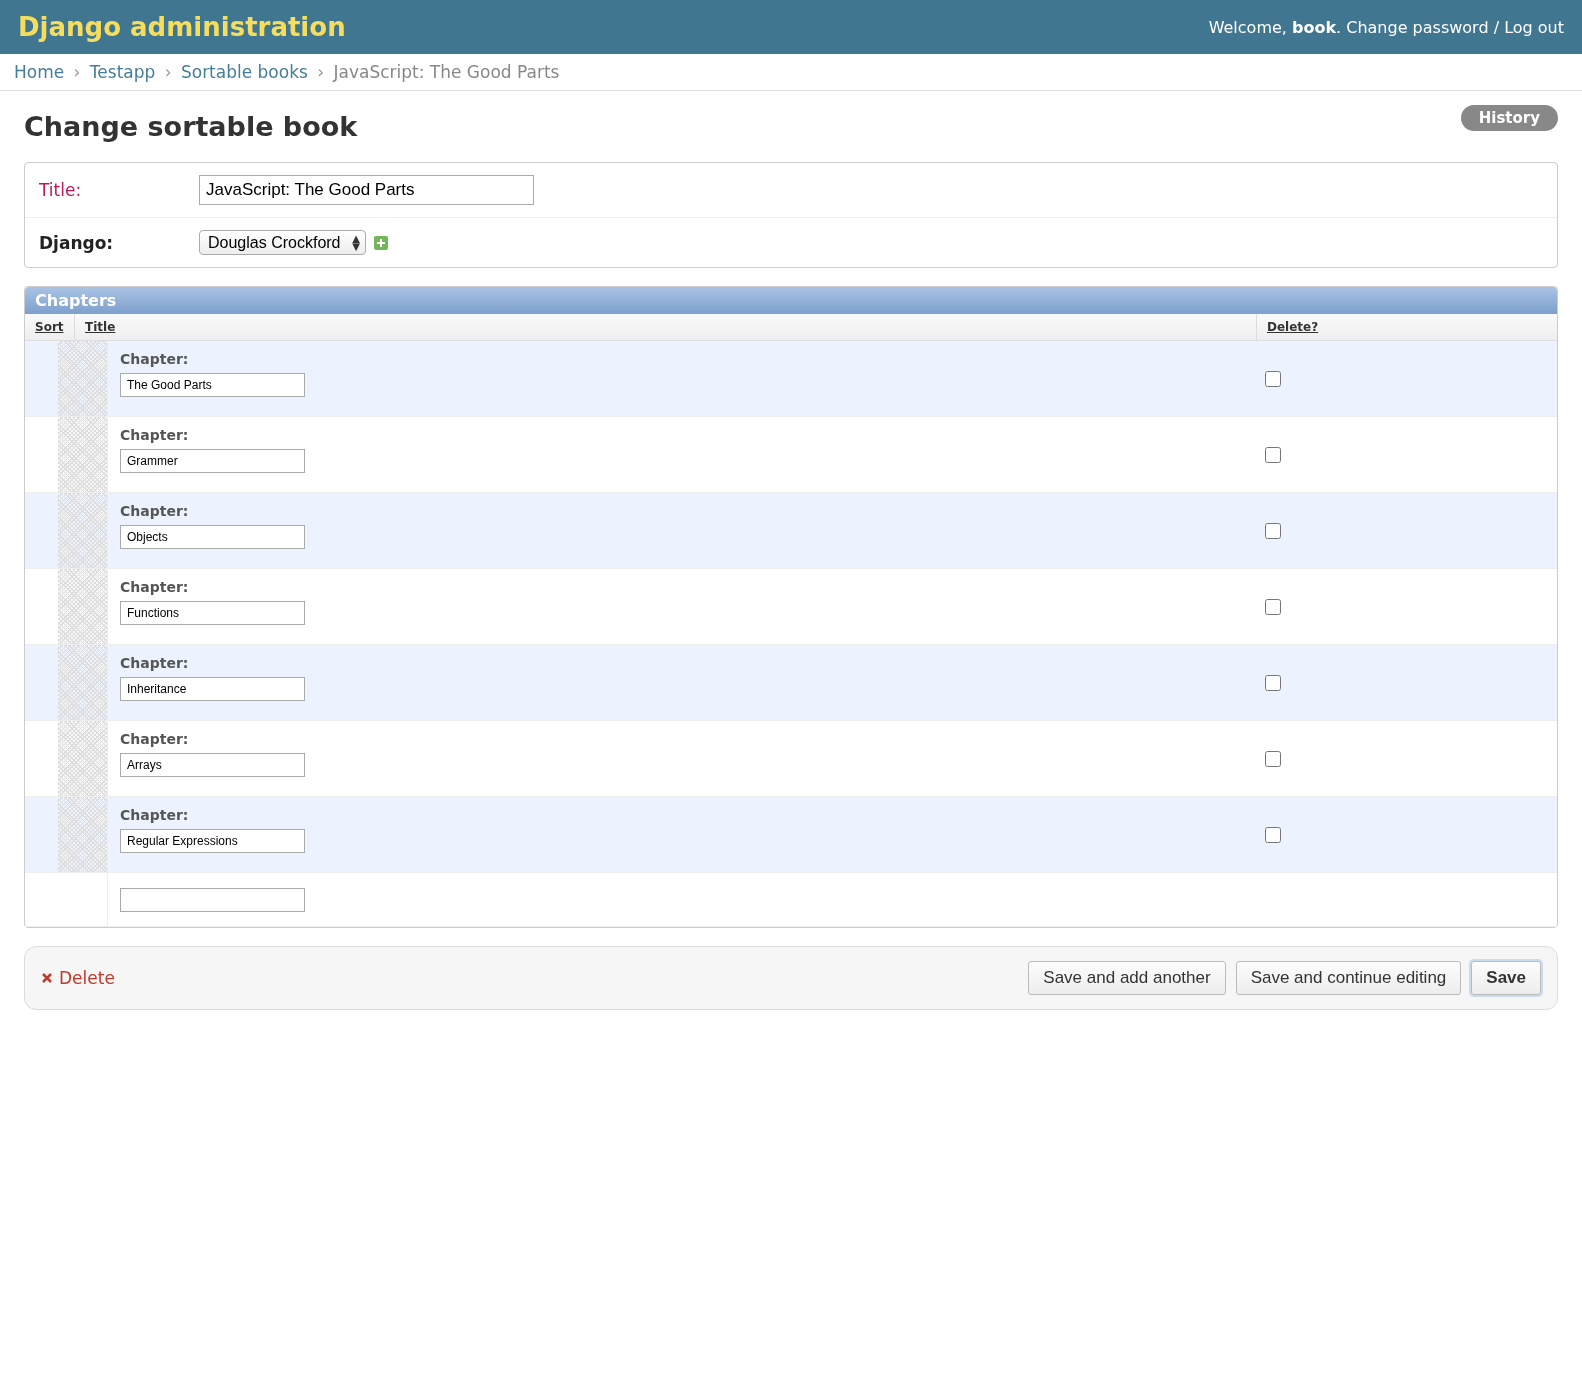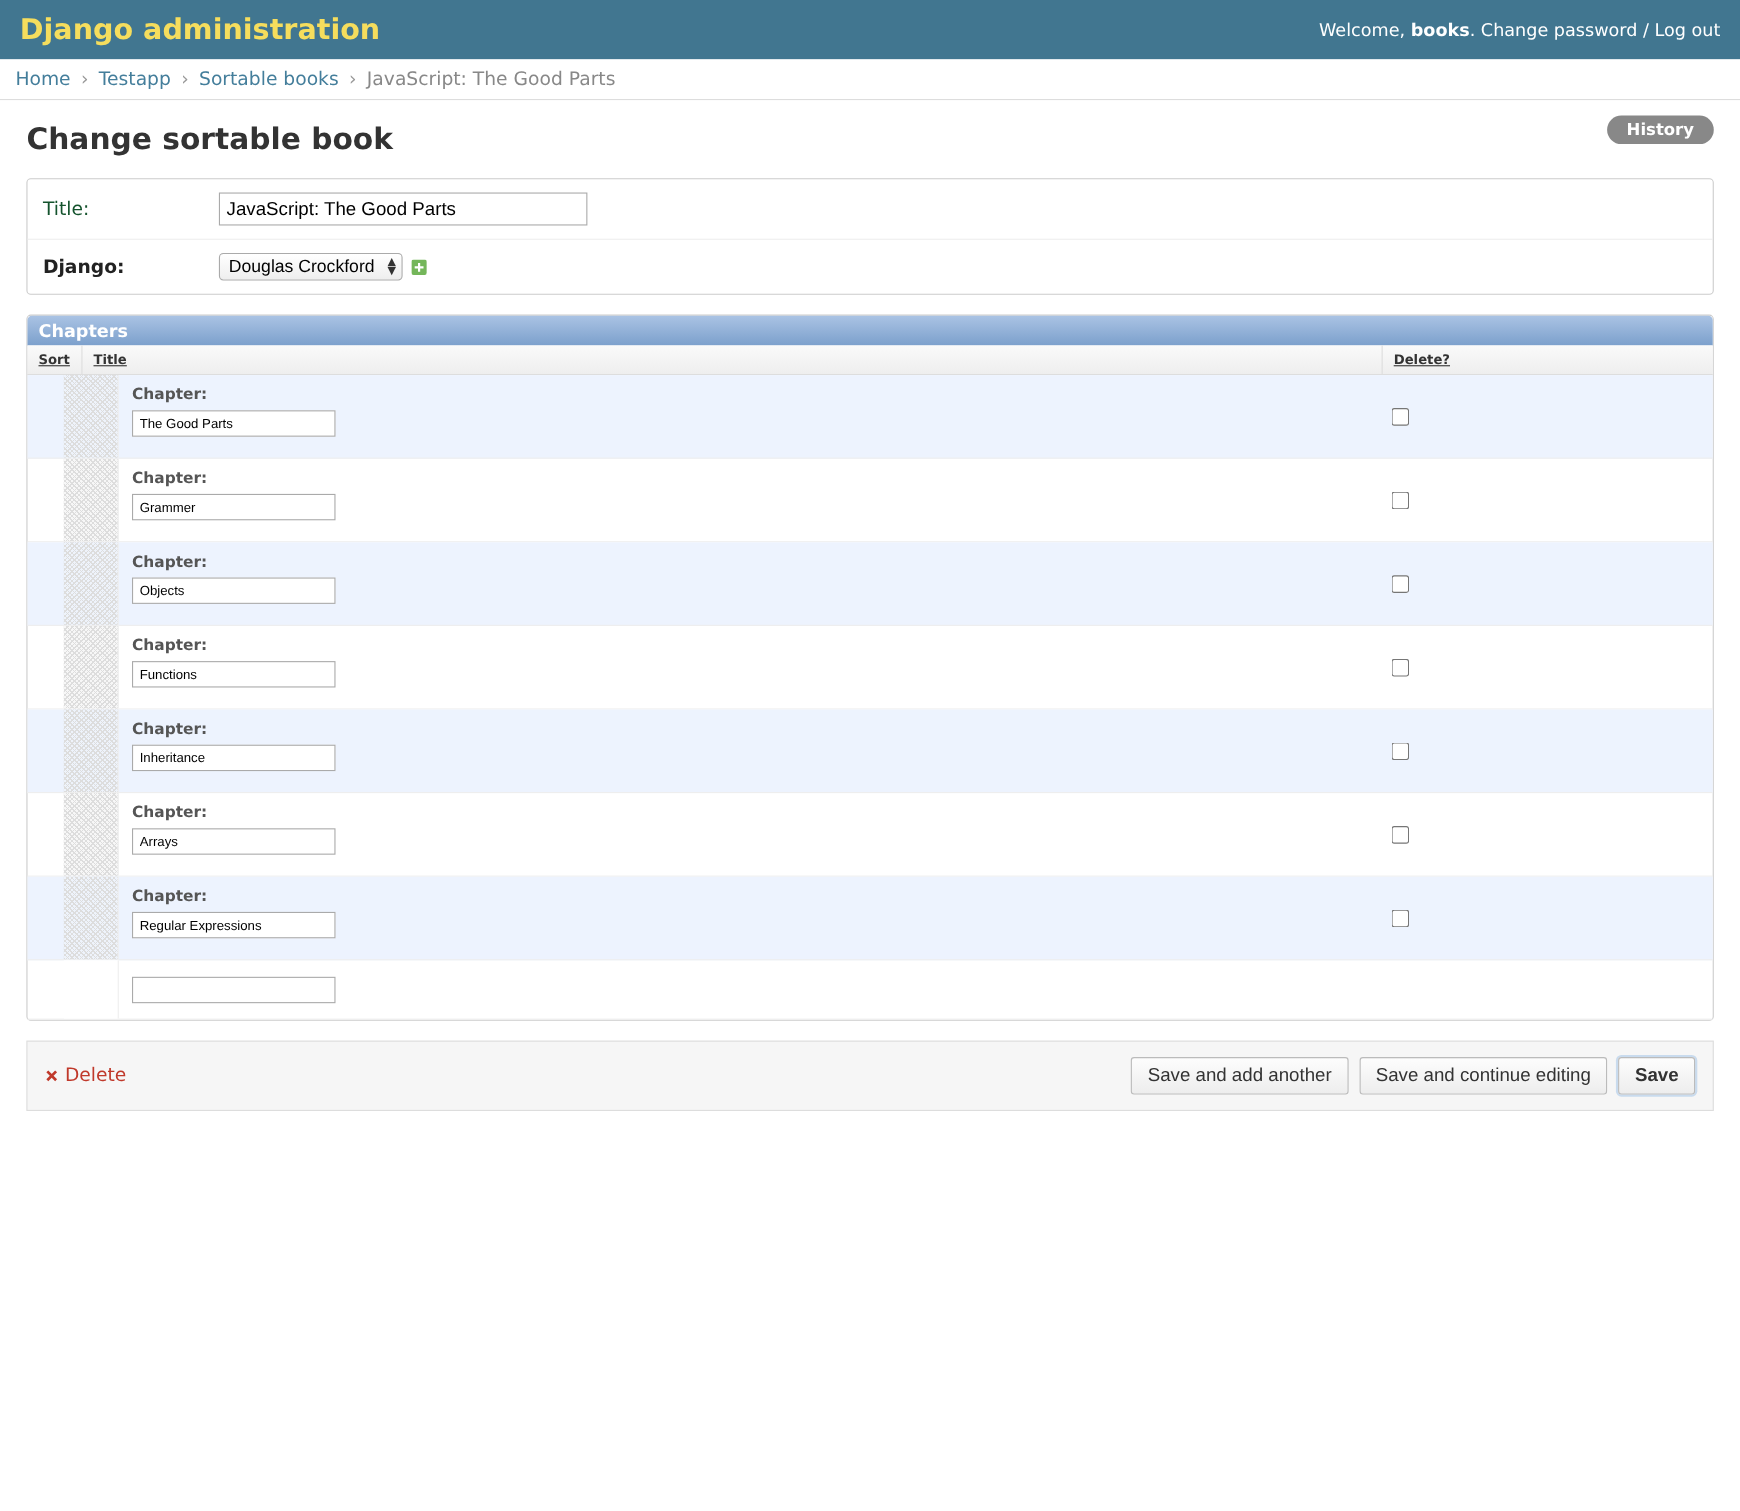--- a/index.html
+++ b/index.html
@@ -32,21 +32,21 @@
   font-weight: bold;
   text-decoration: none;
 }
 
 h1.page-title { font-size: 27px; font-weight: bold; color: #333; margin-bottom: 20px; }
 
 
 .module { border: 1px solid #ccc; border-radius: 4px; background: #fff; margin-bottom: 18px; }
 .form-row { padding: 12px 14px; border-bottom: 1px solid #eee; display: flex; align-items: center; }
 .form-row:last-child { border-bottom: none; }
-.form-row label { width: 160px; font-size: 17px; color: #14532d; }
+.form-row label { width: 160px; font-size: 17px; color: #be185d; }
 .form-row label.required { font-weight: bold; color: #222; }
 .form-row input[type="text"] { font-size: 17px; padding: 4px 6px; border: 1px solid #aaa; width: 335px; }
 .form-row select {
   font-size: 16px; padding: 3px 24px 3px 8px; border: 1px solid #aaa; border-radius: 4px;
   background: linear-gradient(#fff,#eee); appearance: none; -webkit-appearance: none;
 }
 .select-wrap { position: relative; display: inline-flex; align-items: center; }
 .select-arrows { position: absolute; right: 6px; font-size: 10px; line-height: 8px; color: #333; pointer-events: none; display:flex; flex-direction:column; }
 .add-related { margin-left: 8px; display:inline-flex; }
 
@@ -74,21 +74,21 @@
 .cell-delete input[type="checkbox"] { width: 16px; height: 16px; }
 
 .inline-row.empty { min-height: 54px; }
 .inline-row.empty .cell-title { display:flex; align-items:center; }
 .inline-row.empty .sort-handle { background: #fff; }
 
 .add-row { padding: 8px 10px; }
 .add-row a { color: #447e9b; text-decoration:none; font-size: 17px; display:inline-flex; align-items:center; gap:6px; }
 
 
-.submit-row { background: #f6f6f6; border: 1px solid #ddd; border-radius:0; padding: 14px 16px; display:flex; align-items:center; }
+.submit-row { background: #f6f6f6; border: 1px solid #ddd; border-radius:12px; padding: 14px 16px; display:flex; align-items:center; }
 .delete-link { color: #c0392b; text-decoration:none; font-size: 17px; display:inline-flex; align-items:center; gap:6px; font-weight: 400; }
 .submit-row .spacer { flex:1; }
 .submit-row input[type="submit"], .submit-row button {
   font-size: 17px; padding: 6px 14px; margin-left: 10px;
   background: linear-gradient(#fdfdfd,#ededed); border:1px solid #bbb; border-radius:3px; cursor:pointer; color:#333;
 }
 .submit-row .default {
   background: #7ca0cc; color:#fff; border:1px solid #5b84b1; font-weight:bold;
   box-shadow: 0 0 0 2px #c9dbee;
 }
@@ -100,21 +100,21 @@
 
 .x-icon { width:12px; height:12px; }
 .x-icon path { stroke:#c0392b; stroke-width:2.5; }
 </style>
 </head>
 <body>
 
 <div class="header">
   <div class="branding">Django administration</div>
   <div class="user-tools">
-    <span>Welcome, </span><strong>books</strong><span>. </span>
+    <span>Welcome, </span><strong>book</strong><span>. </span>
     <a href="#">Change password</a>
     <span> / </span>
     <a href="#">Log out</a>
   </div>
 </div>
 
 <div class="breadcrumbs">
   <a href="#">Home</a>
   <span class="sep">›</span>
   <a href="#">Testapp</a>

